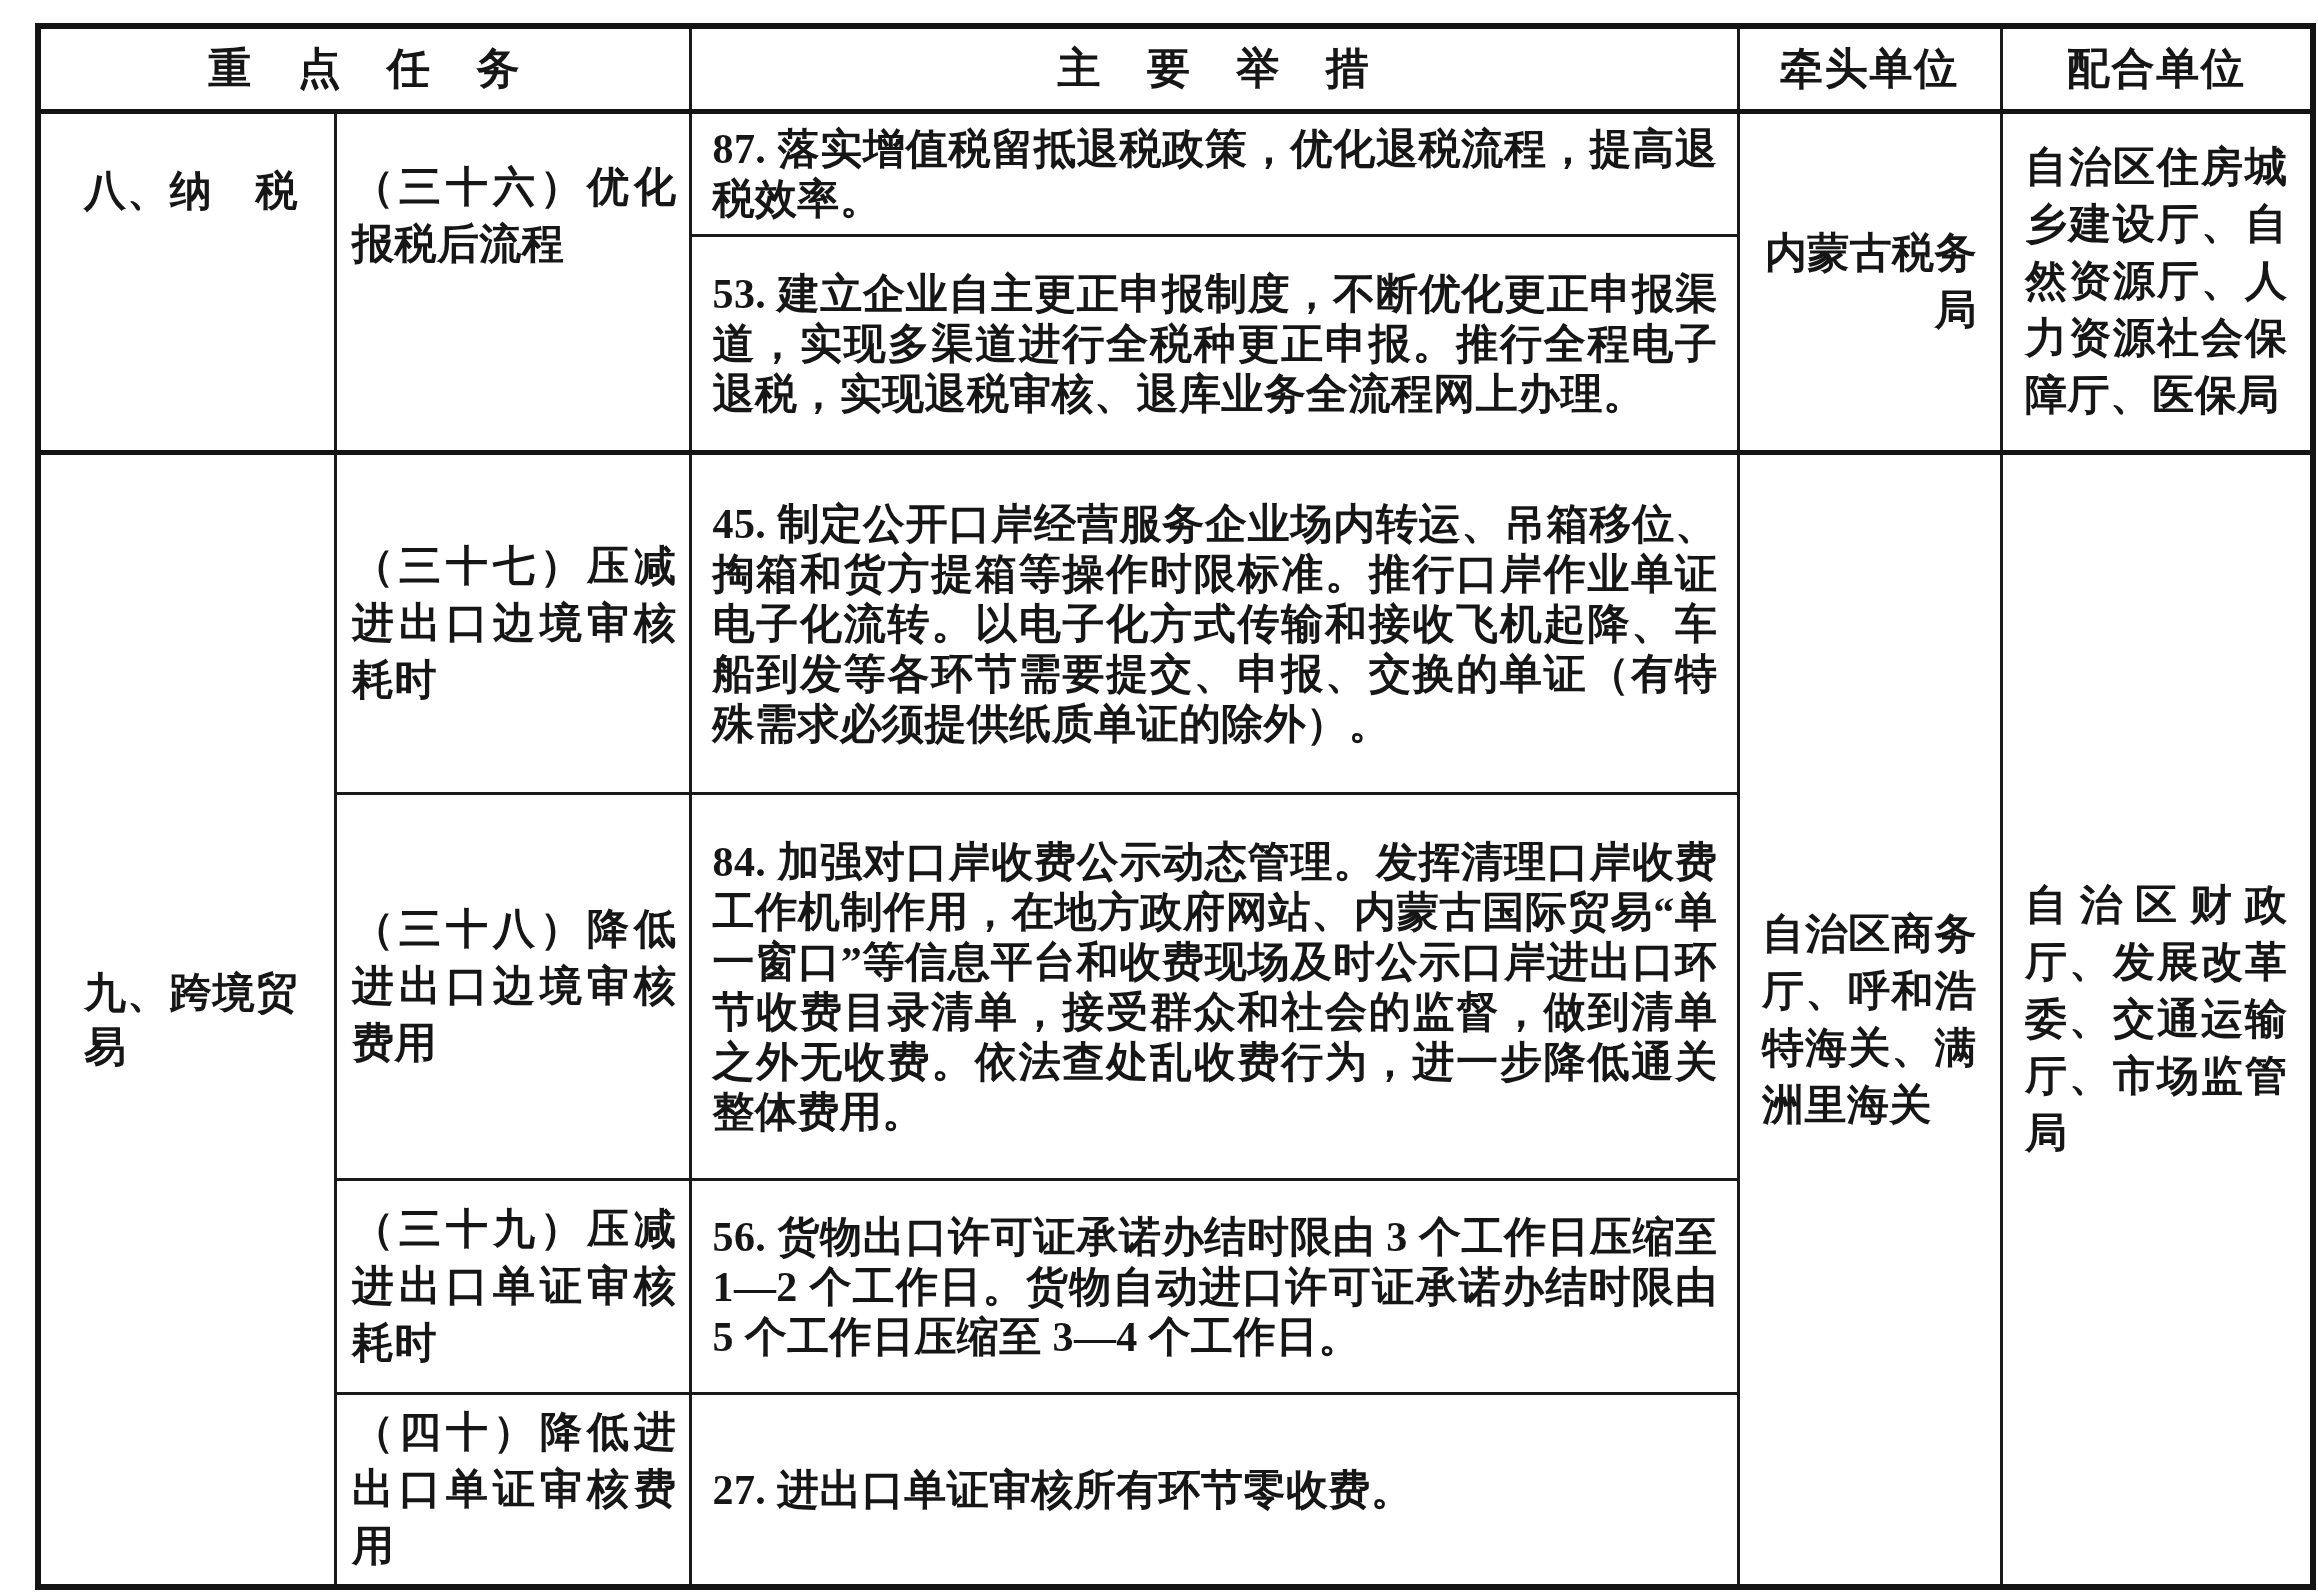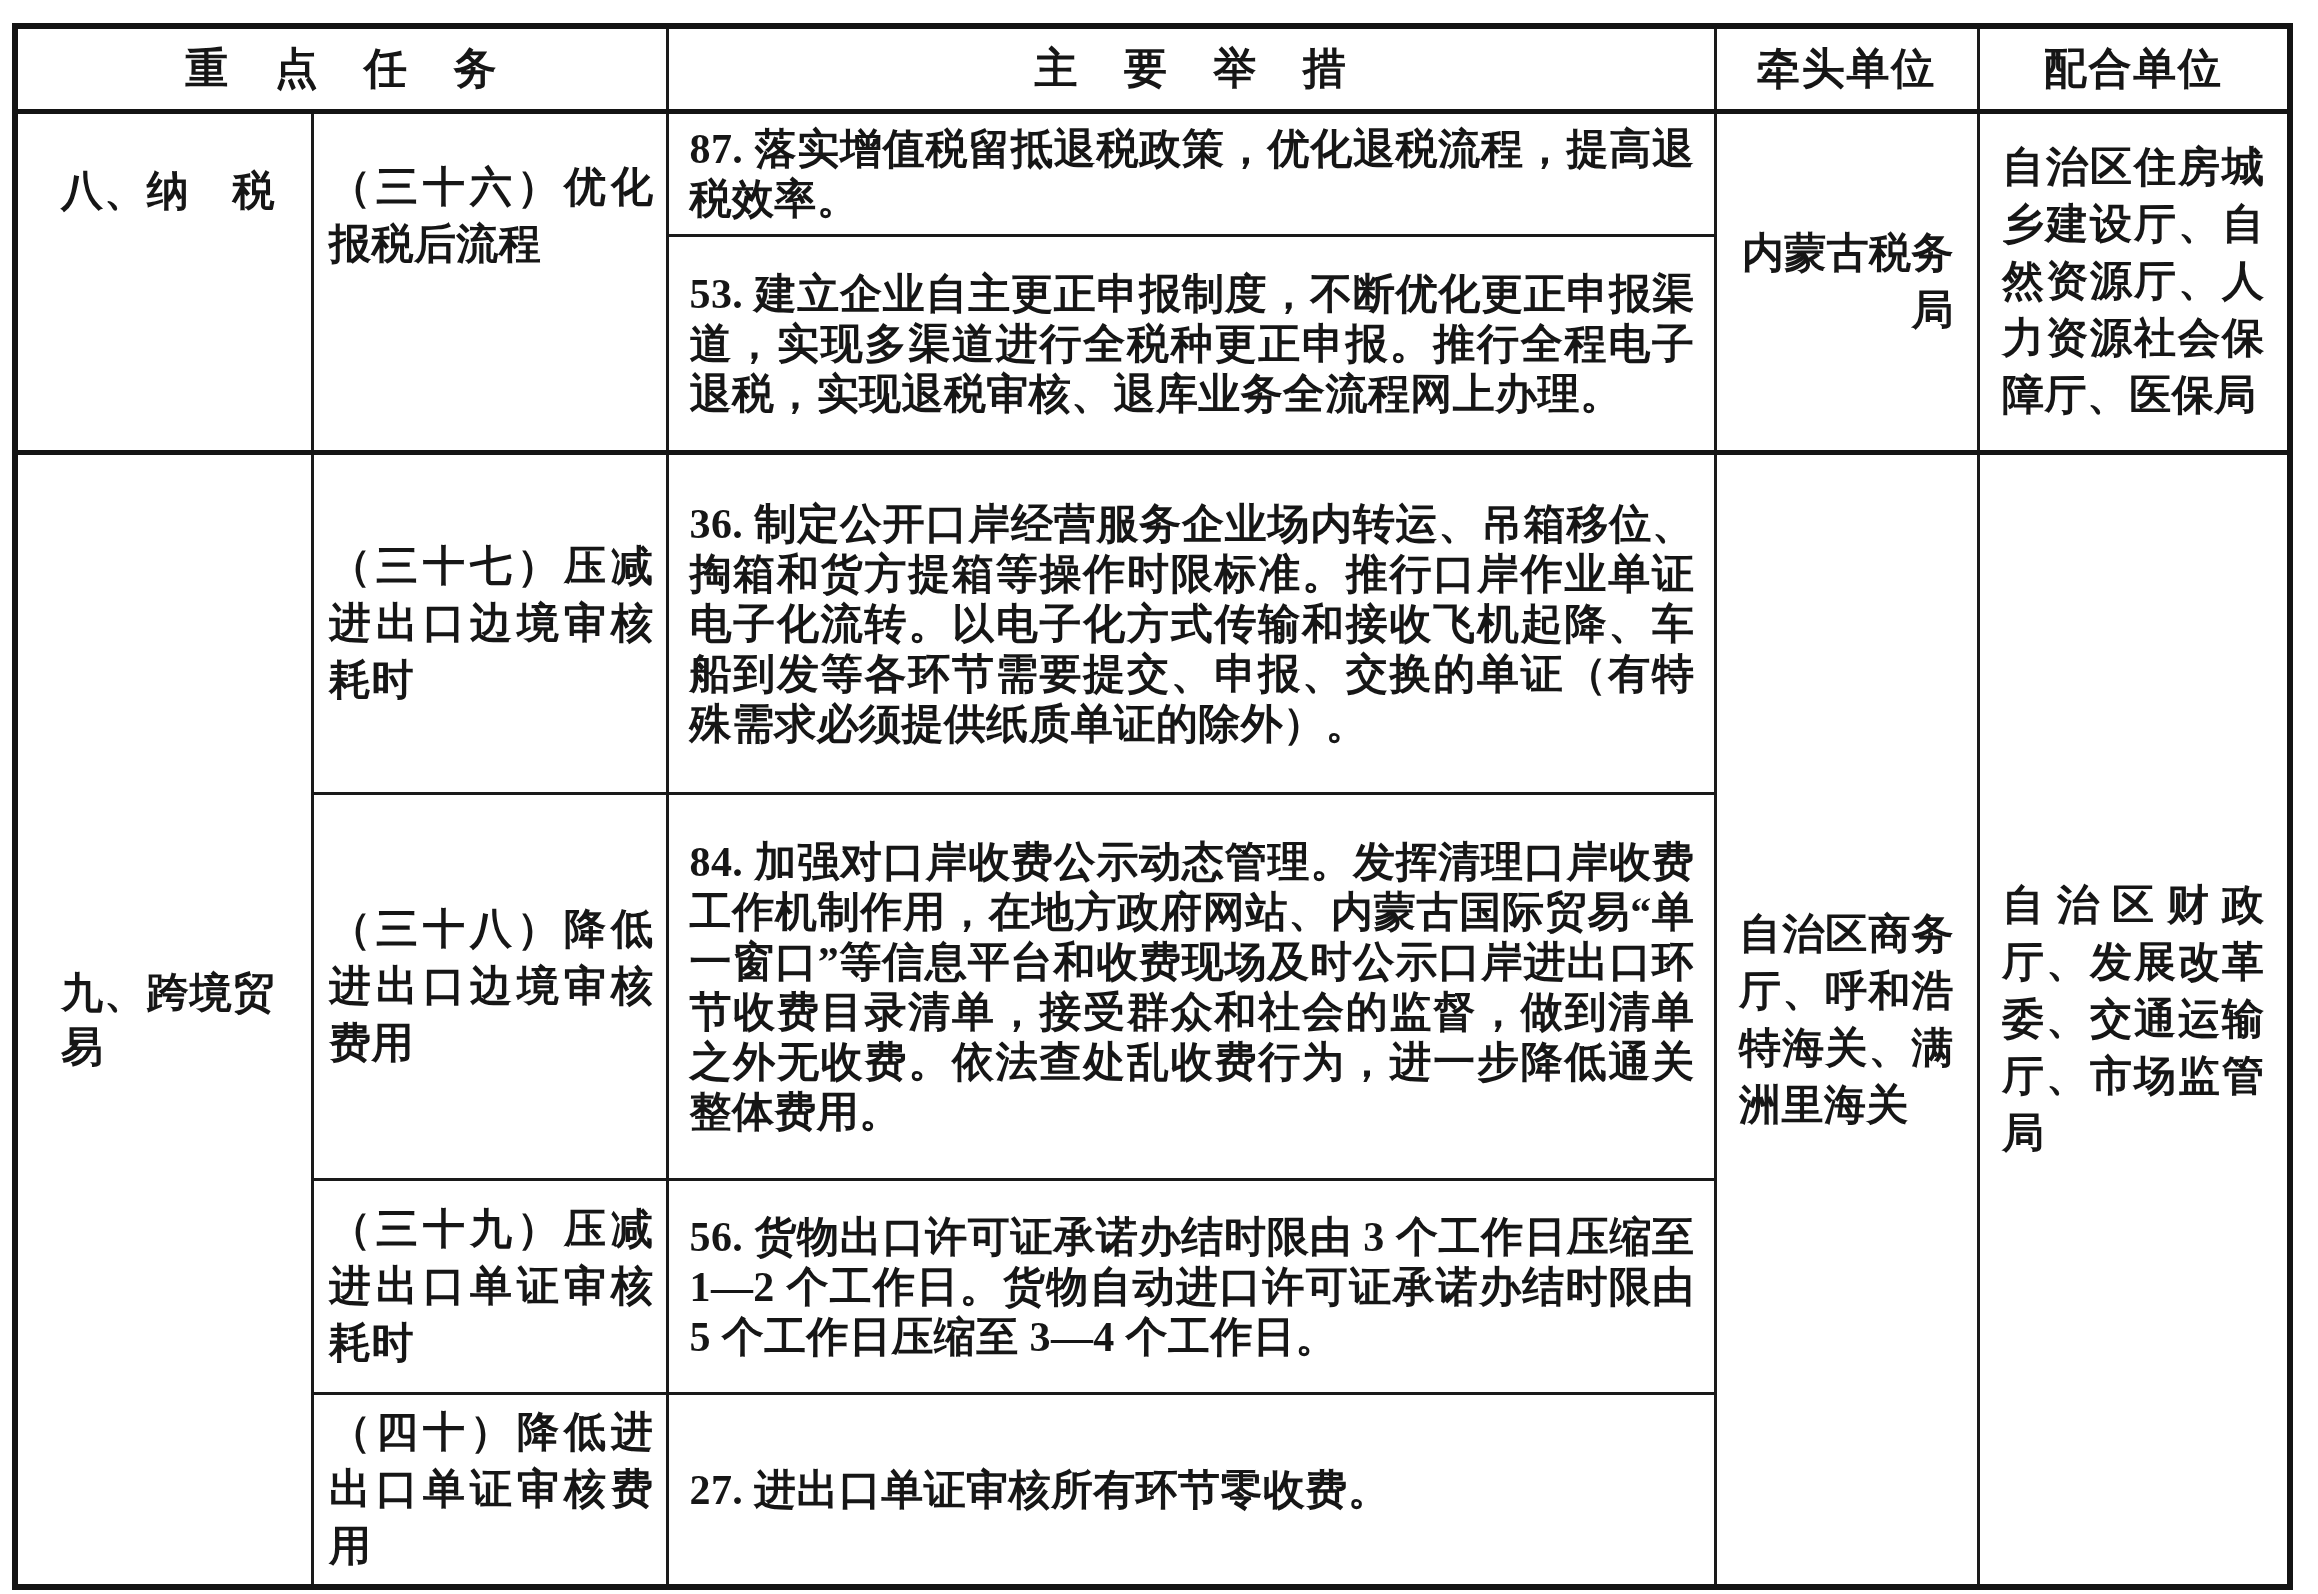--- a/index.html
+++ b/index.html
@@ -13,21 +13,21 @@
     color: #161616;
   }
   .sheet {
     position: relative;
     width: 2319px;
     height: 1594px;
     background: #ffffff;
   }
   table.doc-table {
     position: absolute;
-    left: 12px;
+    left: 35px;
     top: 22.6px;
     width: 2277px;
     border-collapse: collapse;
     table-layout: fixed;
     border: 6px solid #141414;
     background: #ffffff;
   }
   col.c1 { width: 297px; }
   col.c2 { width: 355px; }
   col.c3 { width: 1048px; }
@@ -130,21 +130,21 @@
         <td class="unit unit-left" rowspan="2">内蒙古税务局</td>
         <td class="unit" rowspan="2">自治区住房城乡建设厅、自然资源厅、人力资源社会保障厅、医保局</td>
       </tr>
       <tr class="r-h53">
         <td class="measure">53. 建立企业自主更正申报制度，不断优化更正申报渠道，实现多渠道进行全税种更正申报。推行全程电子退税，实现退税审核、退库业务全流程网上办理。</td>
       </tr>
 
       <tr class="r-h54 section-start">
         <td class="cat" rowspan="4">九、跨境贸易</td>
         <td class="sub">（三十七）压减进出口边境审核耗时</td>
-        <td class="measure">36. 制定公开口岸经营服务企业场内转运、吊箱移位、掏箱和货方提箱等操作时限标准。推行口岸作业单证电子化流转。以电子化方式传输和接收飞机起降、车船到发等各环节需要提交、申报、交换的单证（有特殊需求必须提供纸质单证的除外）。</td>
+        <td class="measure">45. 制定公开口岸经营服务企业场内转运、吊箱移位、掏箱和货方提箱等操作时限标准。推行口岸作业单证电子化流转。以电子化方式传输和接收飞机起降、车船到发等各环节需要提交、申报、交换的单证（有特殊需求必须提供纸质单证的除外）。</td>
         <td class="unit" rowspan="4">自治区商务厅、呼和浩特海关、满洲里海关</td>
         <td class="unit" rowspan="4">自治区财政厅、发展改革委、交通运输厅、市场监管局</td>
       </tr>
       <tr class="r-h55">
         <td class="sub">（三十八）降低进出口边境审核费用</td>
         <td class="measure">84. 加强对口岸收费公示动态管理。发挥清理口岸收费工作机制作用，在地方政府网站、内蒙古国际贸易“单一窗口”等信息平台和收费现场及时公示口岸进出口环节收费目录清单，接受群众和社会的监督，做到清单之外无收费。依法查处乱收费行为，进一步降低通关整体费用。</td>
       </tr>
       <tr class="r-h56">
         <td class="sub">（三十九）压减进出口单证审核耗时</td>
         <td class="measure">56. 货物出口许可证承诺办结时限由 3 个工作日压缩至 1—2 个工作日。货物自动进口许可证承诺办结时限由 5 个工作日压缩至 3—4 个工作日。</td>

